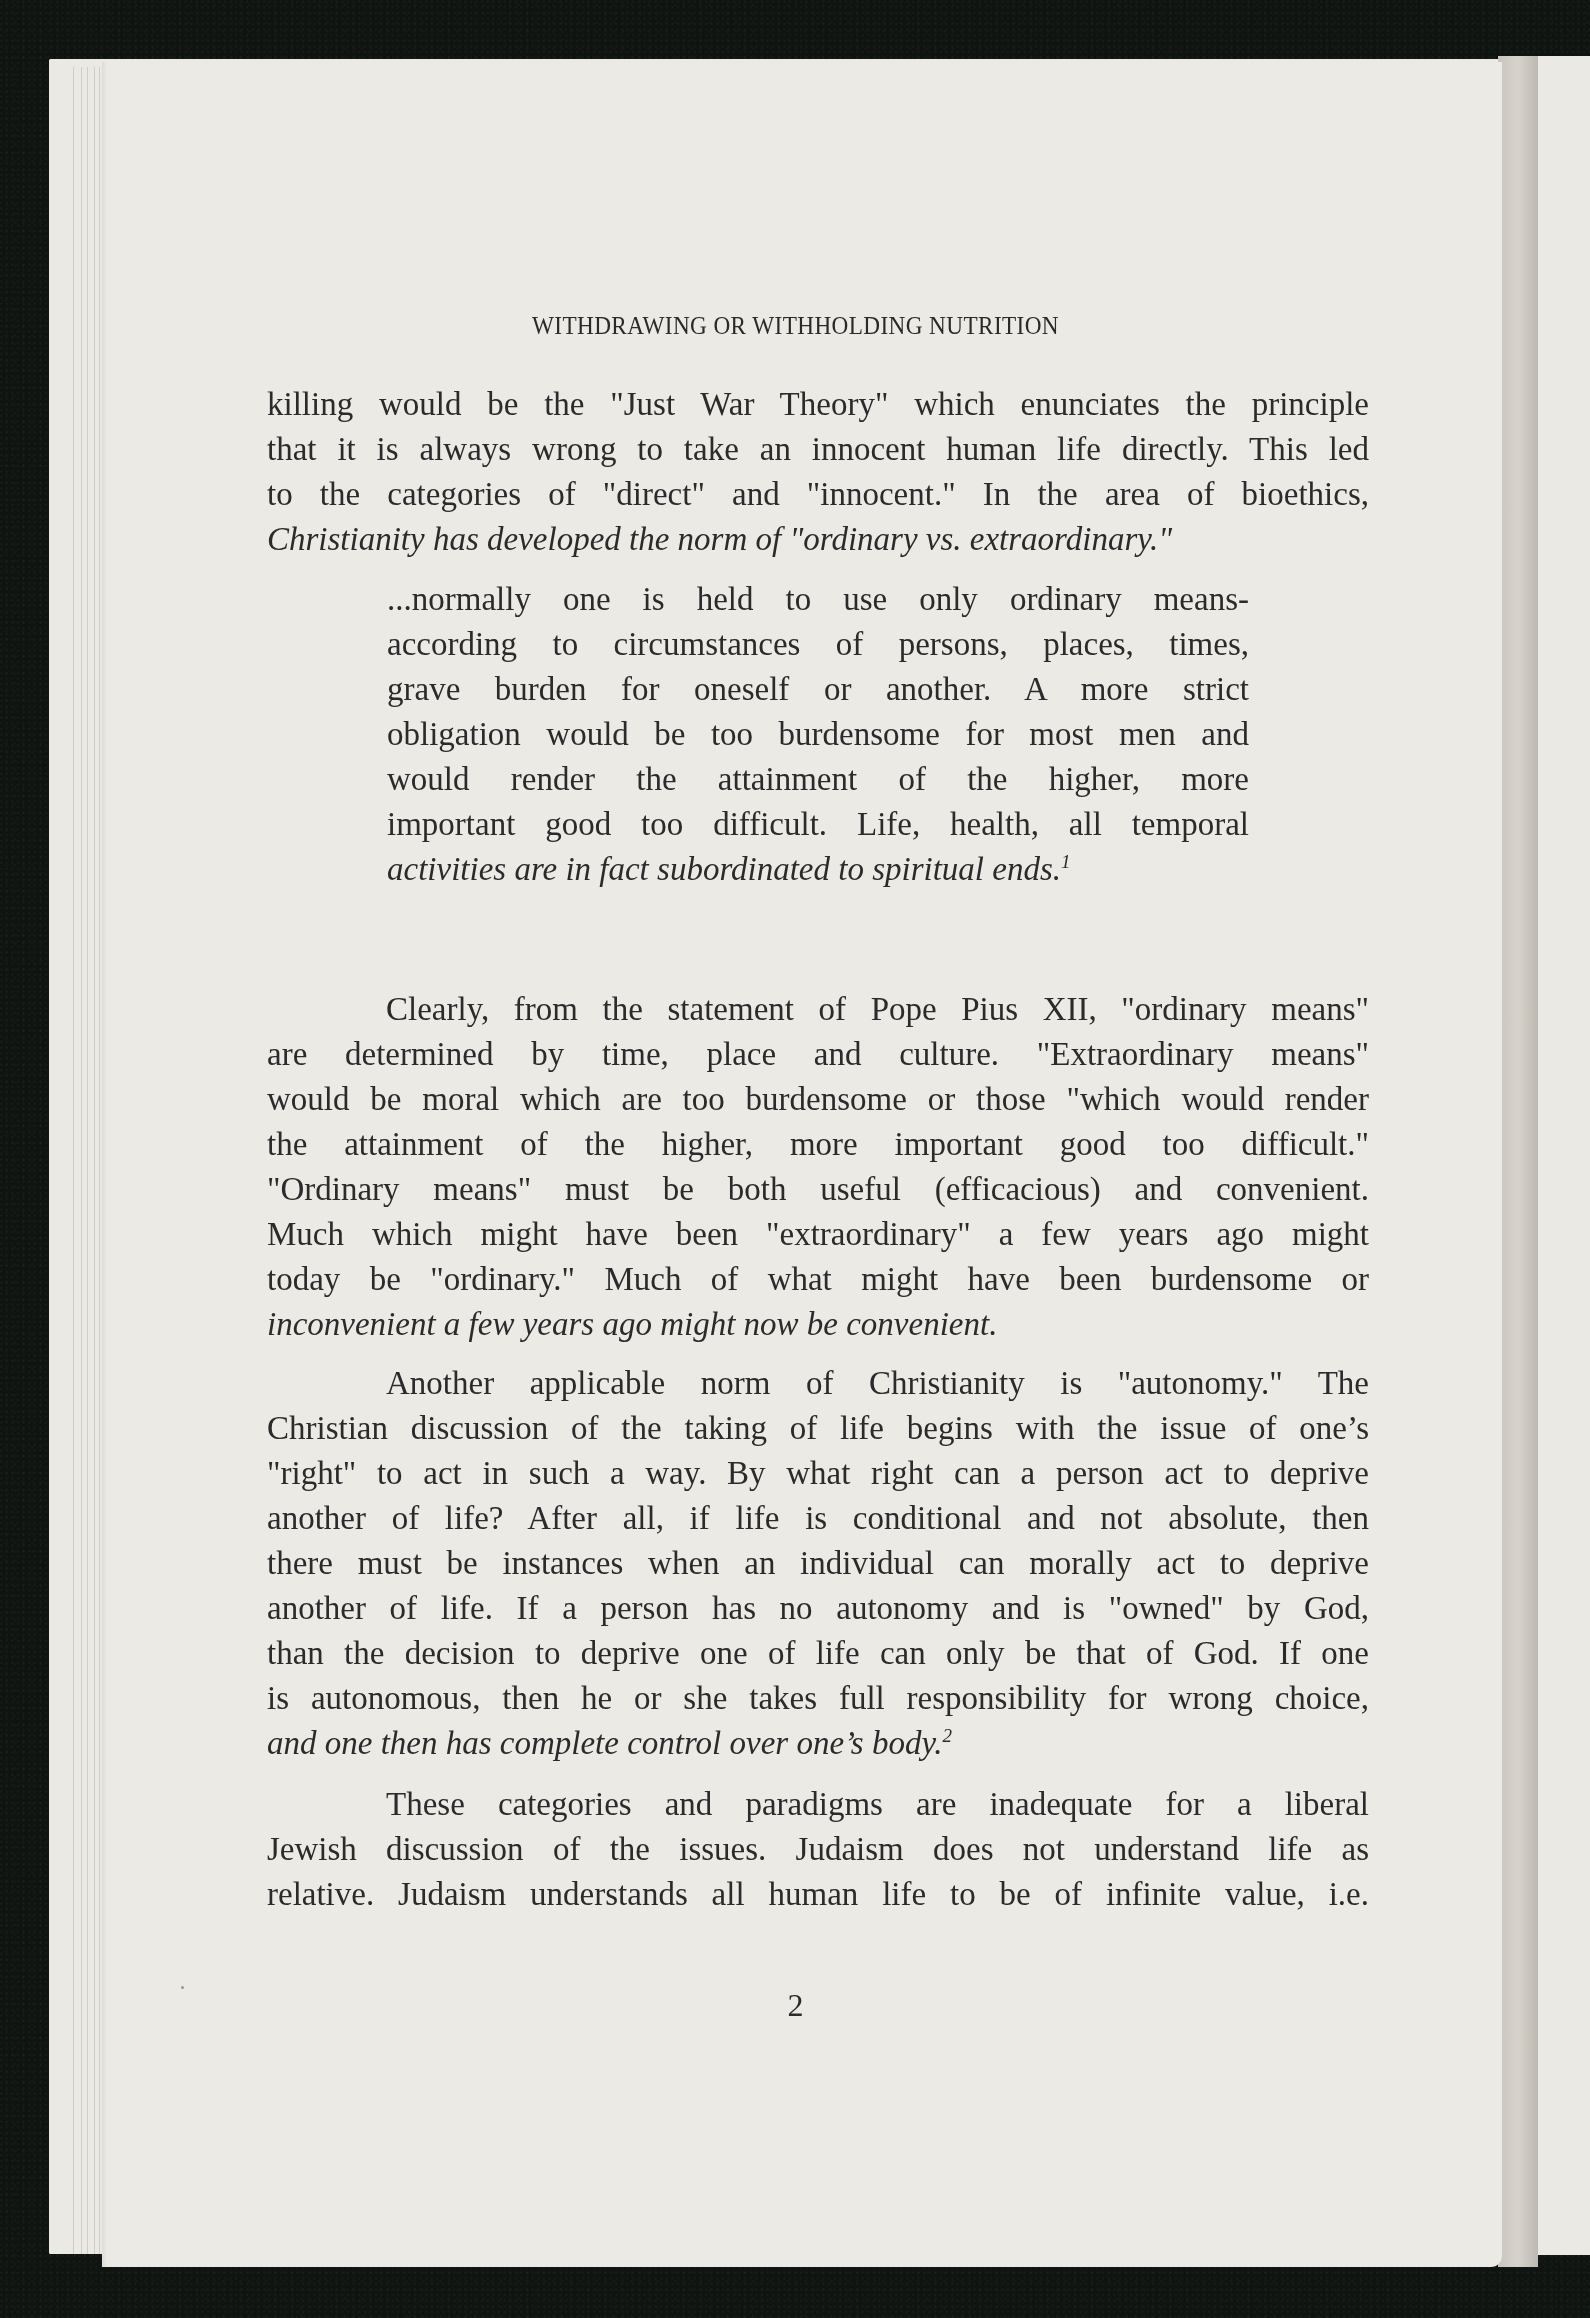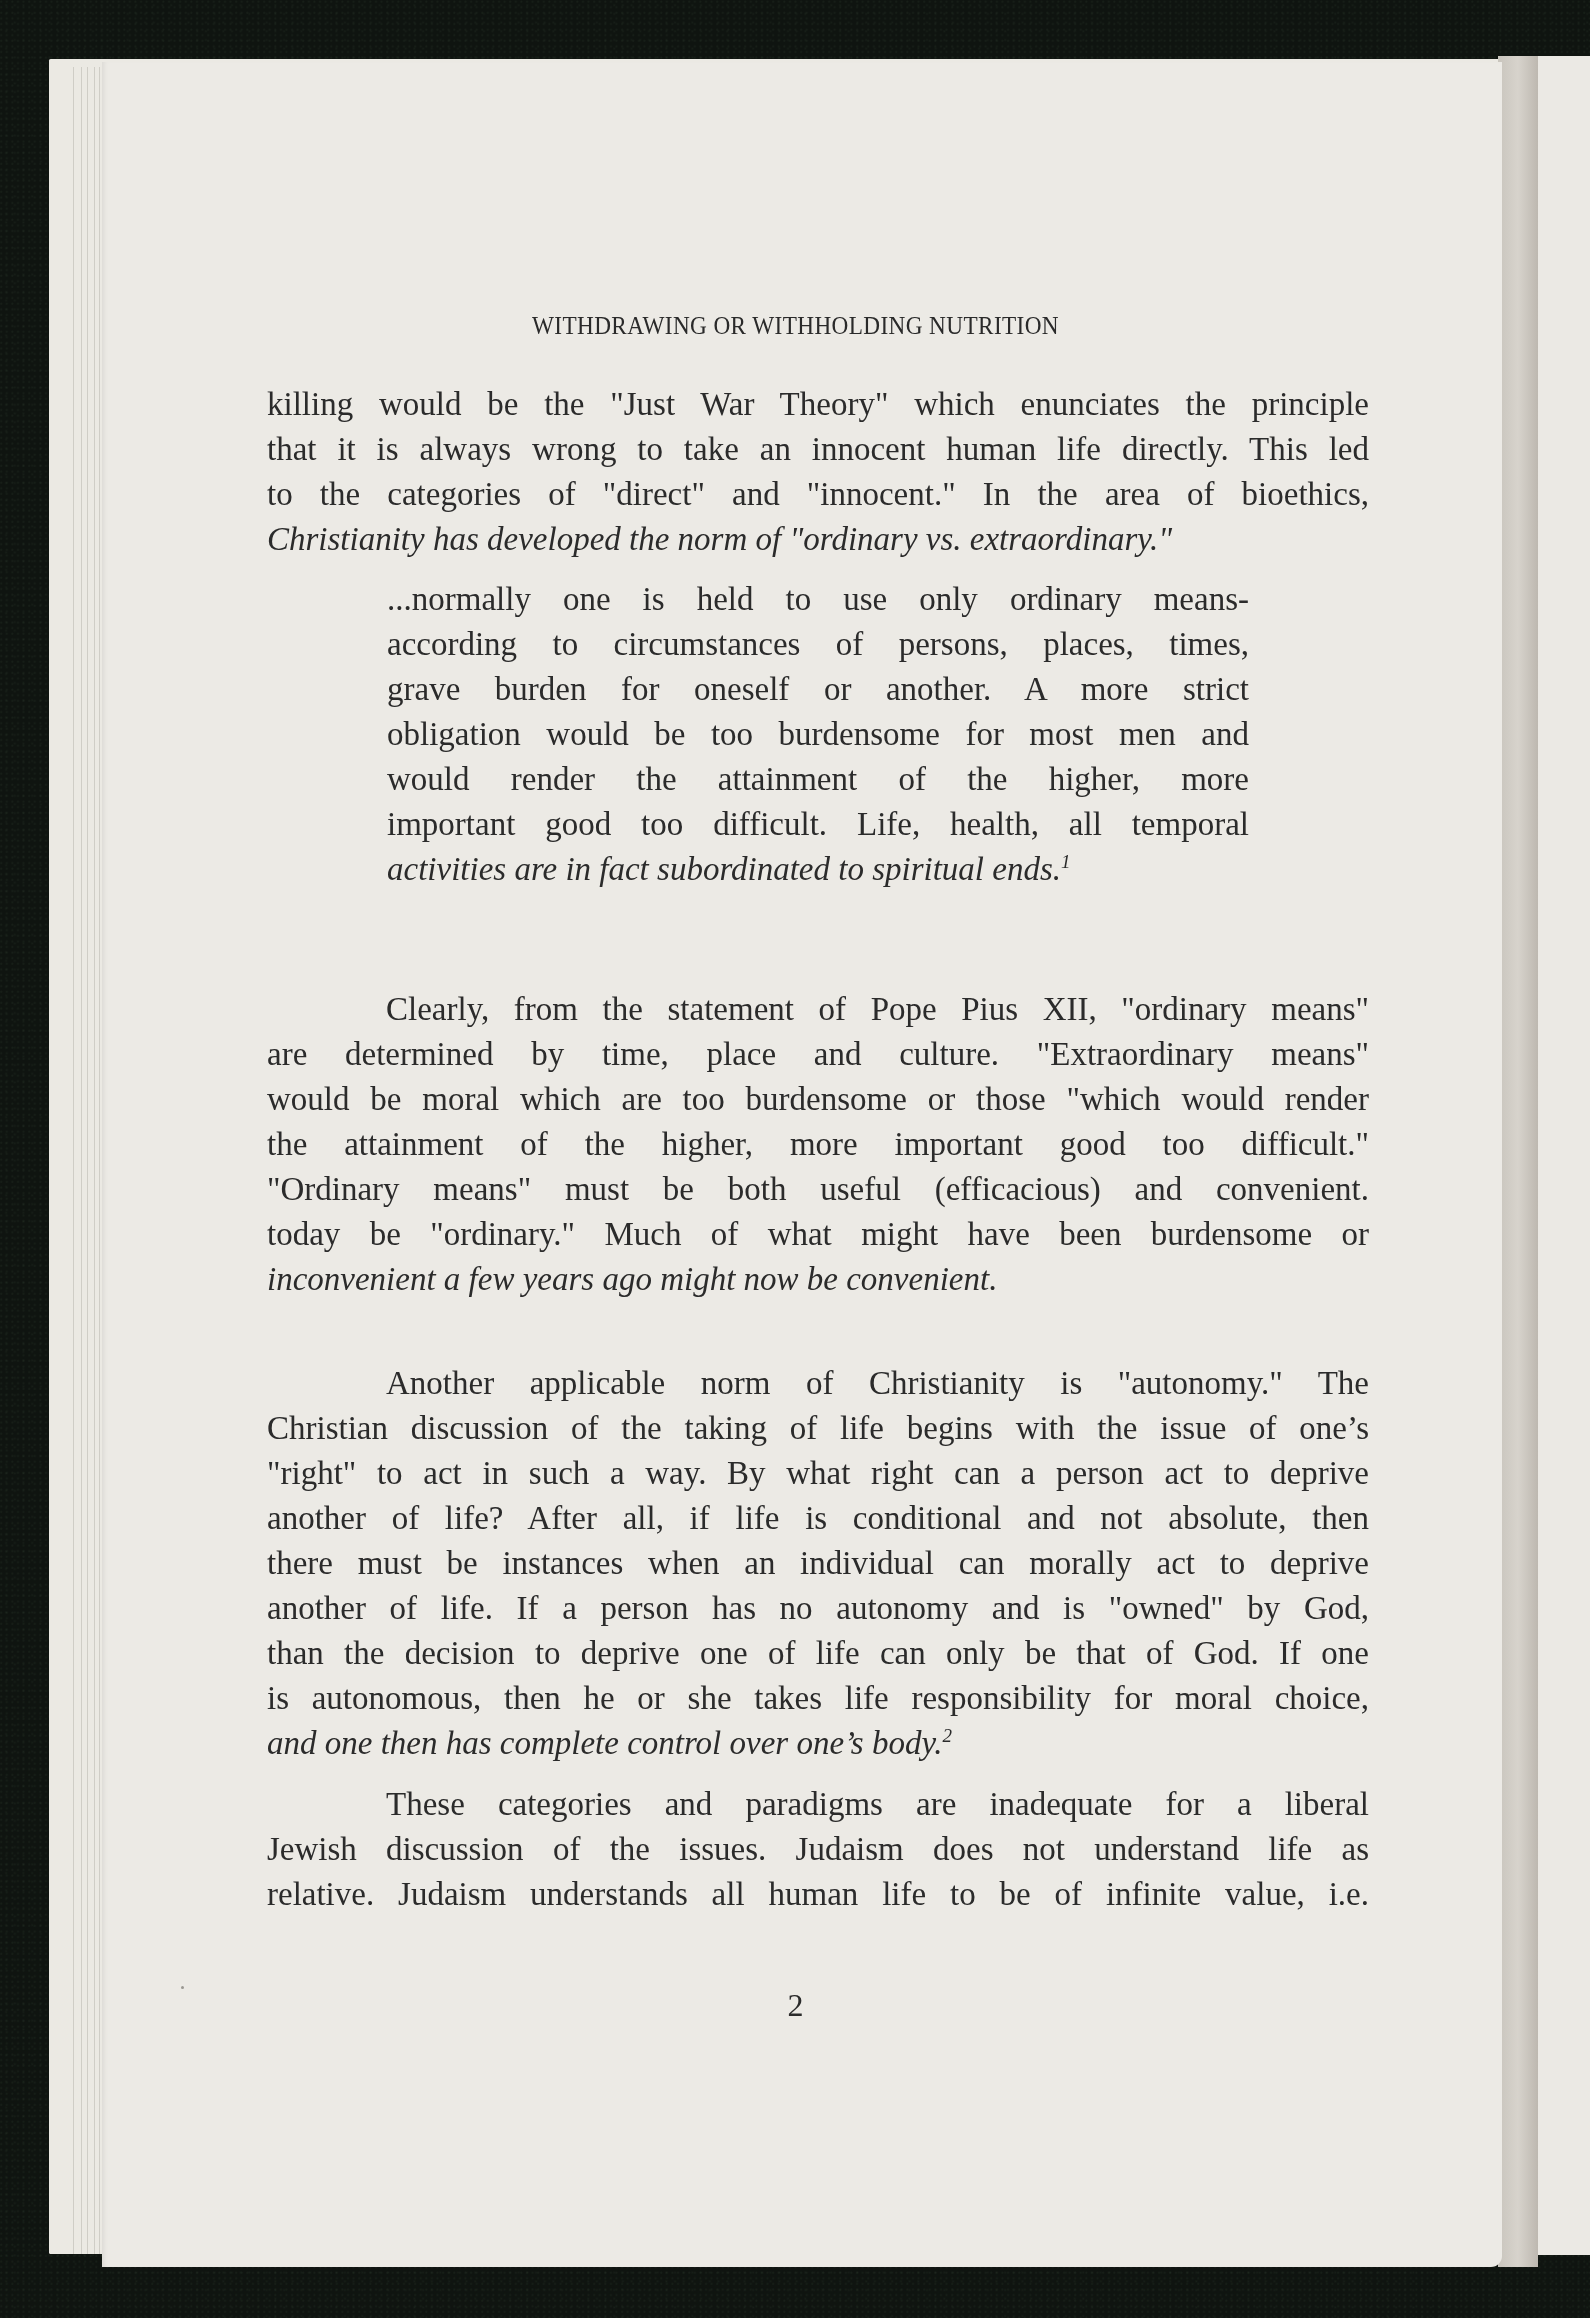--- a/index.html
+++ b/index.html
@@ -169,33 +169,34 @@
   <span class="line">important good too difficult.  Life, health, all temporal</span>
   <span class="line last"><span>activities are in fact subordinated to spiritual ends.</span><sup>1</sup></span>
 </div>
 
 <div class="text-block" style="top:987px;">
   <span class="line indent">Clearly, from the statement of Pope Pius XII, "ordinary means"</span>
   <span class="line">are determined by time, place and culture.  "Extraordinary means"</span>
   <span class="line">would be moral which are too burdensome or those "which would render</span>
   <span class="line">the attainment of the higher, more important good too difficult."</span>
   <span class="line">"Ordinary means" must be both useful (efficacious) and convenient.</span>
+  <span class="line">Much which might have been "extraordinary" a few years ago might</span>
   <span class="line">today be "ordinary."  Much of what might have been burdensome or</span>
   <span class="line last">inconvenient a few years ago might now be convenient.</span>
 </div>
 
 <div class="text-block" style="top:1361px;">
   <span class="line indent">Another applicable norm of Christianity is "autonomy."  The</span>
   <span class="line">Christian discussion of the taking of life begins with the issue of one’s</span>
   <span class="line">"right" to act in such a way.  By what right can a person act to deprive</span>
   <span class="line">another of life?  After all, if life is conditional and not absolute, then</span>
   <span class="line">there must be instances when an individual can morally act to deprive</span>
   <span class="line">another of life.  If a person has no autonomy and is "owned" by God,</span>
   <span class="line">than the decision to deprive one of life can only be that of God.  If one</span>
-  <span class="line">is autonomous, then he or she takes life responsibility for moral choice,</span>
+  <span class="line">is autonomous, then he or she takes full responsibility for wrong choice,</span>
   <span class="line last"><span>and one then has complete control over one’s body.</span><sup>2</sup></span>
 </div>
 
 <div class="text-block" style="top:1782px;">
   <span class="line indent">These categories and paradigms are inadequate for a liberal</span>
   <span class="line">Jewish discussion of the issues.  Judaism does not understand life as</span>
   <span class="line">relative.  Judaism understands all human life to be of infinite value, i.e.</span>
 </div>
 
 <div class="dot-mark"></div>

